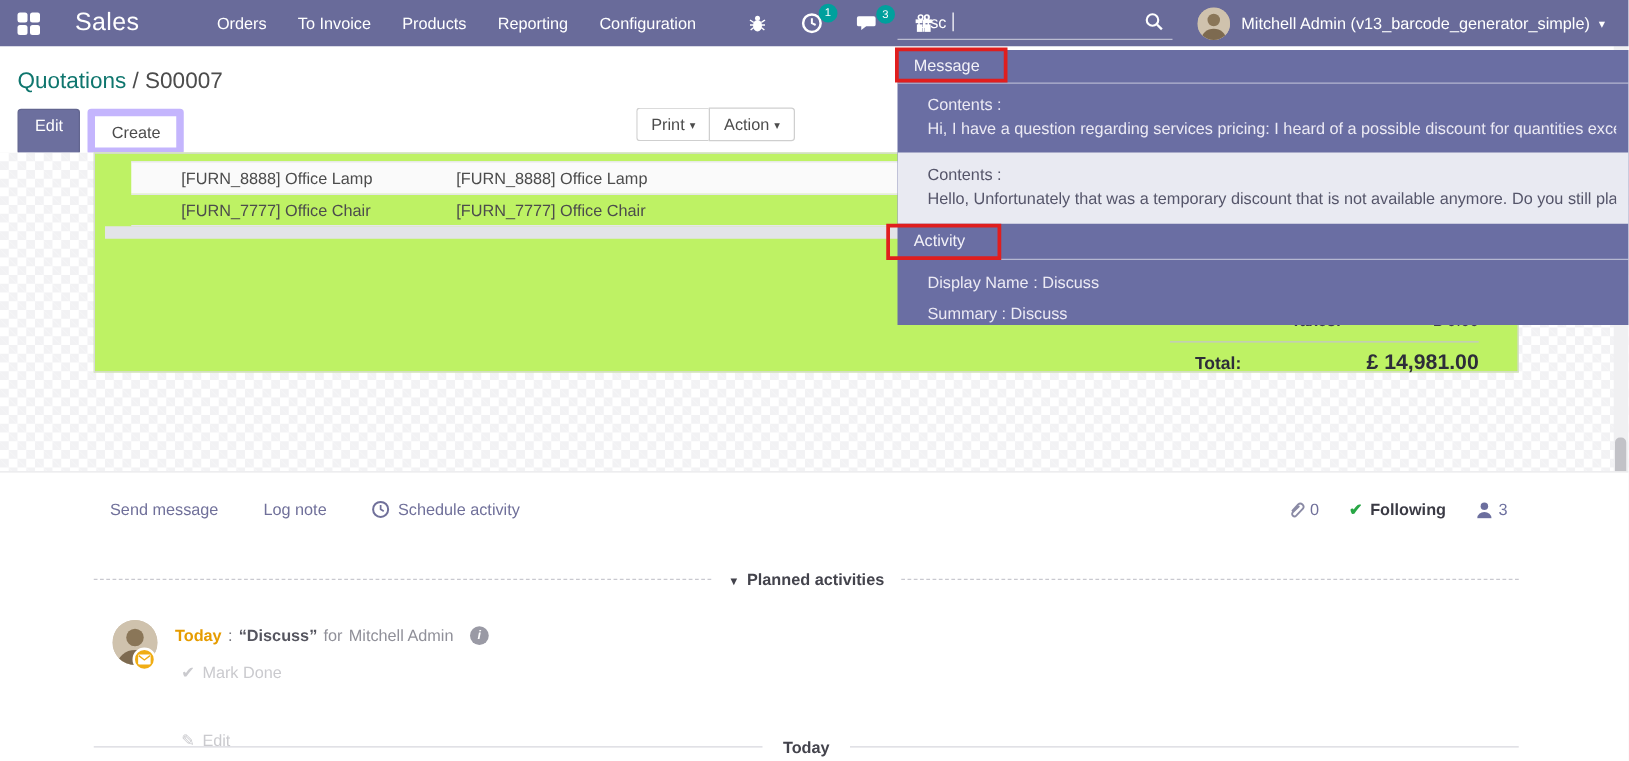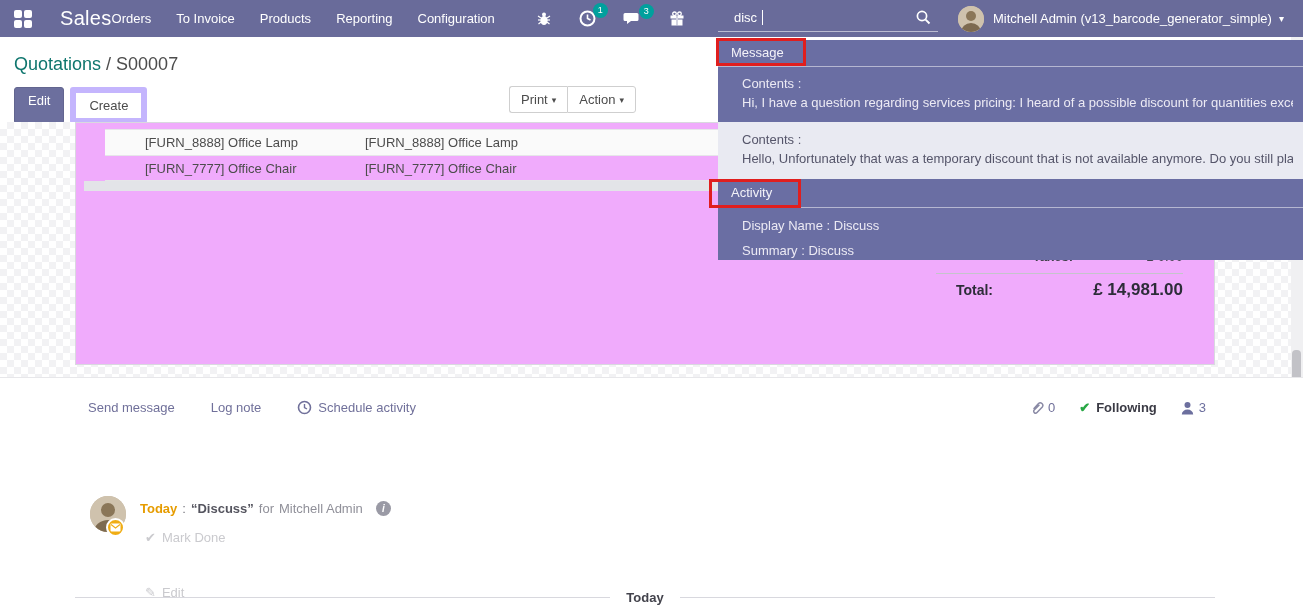--- a/index.html
+++ b/index.html
@@ -4,21 +4,21 @@
 <style>
   * { box-sizing: border-box; margin: 0; padding: 0; }
   html,body { background:#fff; }
   body { font-family: "Liberation Sans", sans-serif; }
   .screen { position: relative; width: 1303px; height: 609px; overflow: hidden; background: #fff; }
 
   
   .navbar { position:absolute; left:0; top:0; width:1303px; height:37px; background:#696b9a; display:flex; align-items:center; padding-left:14px; color:#fff; z-index:4; }
   .apps-icon { width:17px; height:17px; display:grid; grid-template-columns:8px 8px; grid-template-rows:8px 8px; gap:2px; margin-right:29px; cursor:pointer; }
   .apps-icon span { background:#fff; border-radius:2px; }
-  .brand { font-size:20px; letter-spacing:.3px; }
+  .brand { font-size:20px; letter-spacing:.3px; margin-right:62px; }
   .nav-item { font-size:13px; margin-right:25px; white-space:nowrap; cursor:pointer; }
   .systray { display:flex; align-items:center; margin-left:16px; }
   .tray-btn { position:relative; margin-right:27px; display:flex; align-items:center; cursor:pointer; }
   .badge { position:absolute; top:-7px; right:-12px; min-width:15px; height:15px; border-radius:8px; background:#00a09d; color:#fff; font-size:9px; line-height:15px; text-align:center; padding:0 3px; }
   .search-box { position:absolute; left:718px; top:5px; width:220px; height:27px; border-bottom:1px solid rgba(255,255,255,.55); }
   .search-input { width:180px; height:25px; background:transparent; border:none; outline:none; color:#fff; font-size:13px; padding-left:16px; font-family:"Liberation Sans",sans-serif; }
   .search-caret { position:absolute; left:44px; top:5px; width:1px; height:15px; background:#fff; }
   .search-glass { position:absolute; right:6px; top:4px; }
   .user-menu { position:absolute; left:958px; top:0; height:37px; display:flex; align-items:center; cursor:pointer; }
   .avatar-sm { width:26px; height:26px; border-radius:50%; overflow:hidden; background:#c9bba7; margin-right:9px; flex:none; }
@@ -39,21 +39,21 @@
   .cp-dropdowns .btn:last-child { border-radius:0 3px 3px 0; }
   .dd-caret { font-size:9px; color:#4c4c4c; margin-left:4px; vertical-align:1px; }
 
   
   .checker { position:absolute; left:0; top:122px; width:1303px; height:255px;
     background-color:#fff;
     background-image:
       linear-gradient(45deg,#f2f2f4 25%,transparent 25%,transparent 75%,#f2f2f4 75%),
       linear-gradient(45deg,#f2f2f4 25%,transparent 25%,transparent 75%,#f2f2f4 75%);
     background-position:0 0,7px 7px; background-size:14px 14px; }
-  .sheet { position:absolute; left:75px; top:122px; width:1140px; height:243px; background:#f0abfc; border:1px solid #d9d9df; z-index:2; }
+  .sheet { position:absolute; left:75px; top:122px; width:1140px; height:176px; background:#bef264; border:1px solid #d9d9df; z-index:2; }
   .o-table { position:absolute; left:29px; top:6px; width:1103px; font-size:13px; color:#4c4c4c; }
   .o-row { display:flex; height:26px; align-items:center; border-top:1px solid #e6e6e9; cursor:pointer; }
   .o-row:first-child { background:#fafafa; }
   .o-row:last-child { border-bottom:1px solid #e6e6e9; }
   .o-c1 { width:260px; padding-left:40px; white-space:nowrap; overflow:hidden; }
   .o-c2 { flex:1; white-space:nowrap; overflow:hidden; }
   .sheet-strip { position:absolute; left:8px; right:8px; top:58px; height:10px; background:#e3e4e8; }
   .taxes-row { position:absolute; left:820px; top:126px; width:287px; display:flex; font-size:13px; }
   .taxes-row .t-label { width:177px; text-align:right; font-weight:bold; color:#3f3f49; }
   .taxes-row .t-value { width:110px; text-align:right; color:#44444e; }
@@ -287,20 +287,25 @@
         <span>
             <svg width="13" height="14" viewBox="0 0 13 14">
               <circle cx="6.5" cy="4" r="3" fill="#6c6f9e"></circle>
               <path d="M0.8 13.5 a5.7 5 0 0 1 11.4 0 z" fill="#6c6f9e"></path>
             </svg>
           </span>
         <span>3</span>
       </span>
     </div>
 
+    <div class="planned-sep">
+      <span class="dash-line"></span>
+      <span class="planned-label"><span class="tri">▼</span><span>Planned activities</span></span>
+      <span class="dash-line"></span>
+    </div>
 
     <div class="avatar-lg">
       <svg width="36" height="36" viewBox="0 0 36 36">
           <rect width="36" height="36" fill="#cfc2ad"></rect>
           <circle cx="18" cy="14" r="7" fill="#8a7658"></circle>
           <path d="M4 36 a14 12 0 0 1 28 0 z" fill="#7d6a50"></path>
         </svg>
     </div>
     <div class="activity-badge">
       <svg width="11" height="9" viewBox="0 0 11 9">

